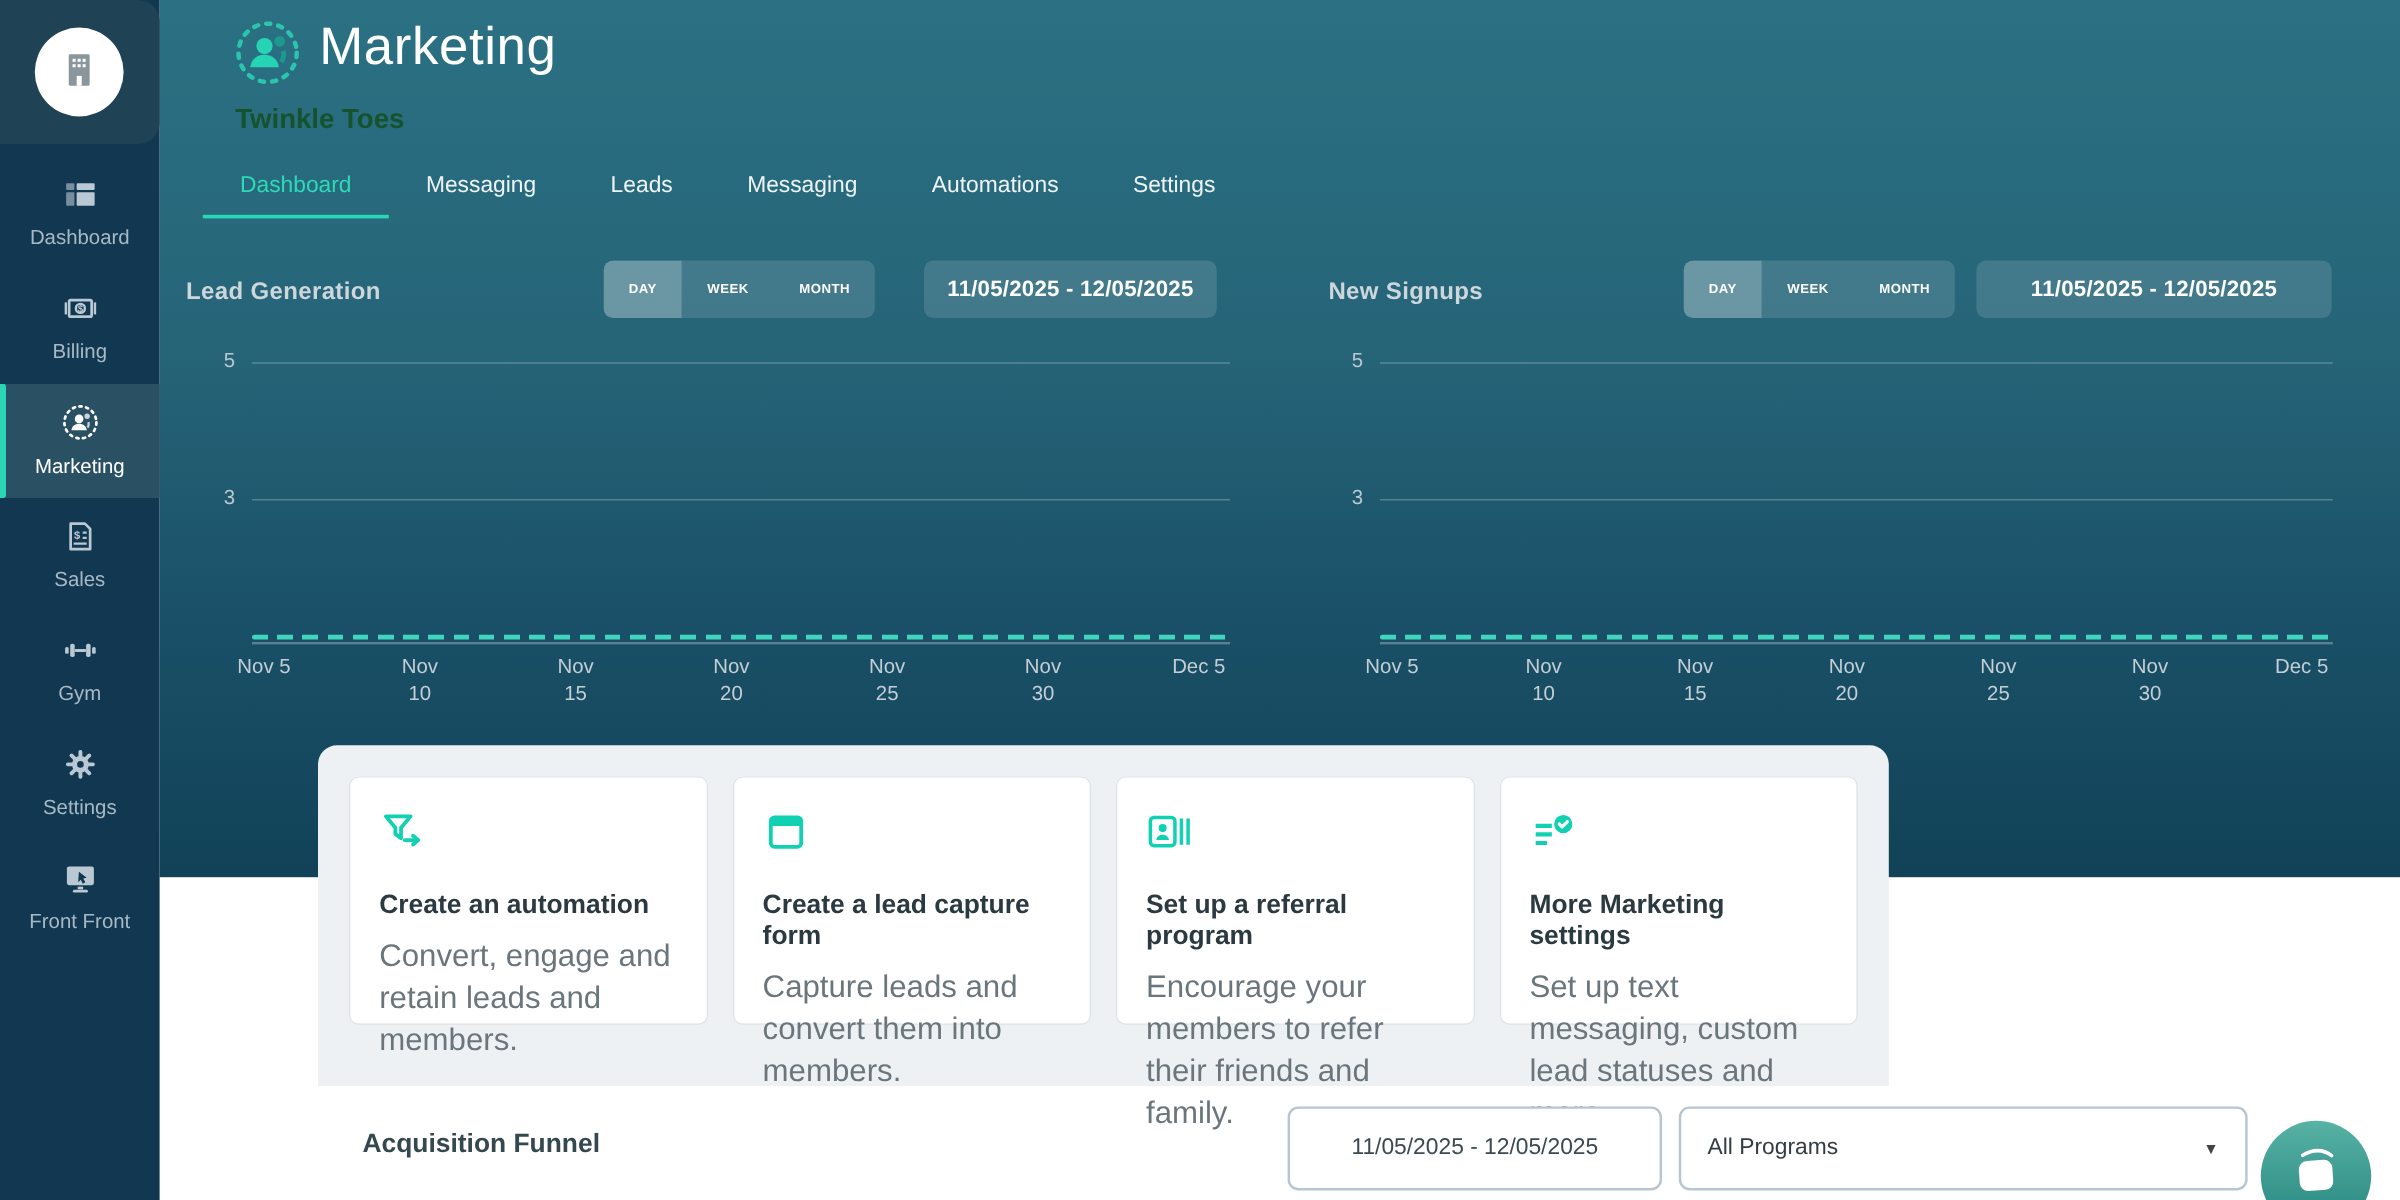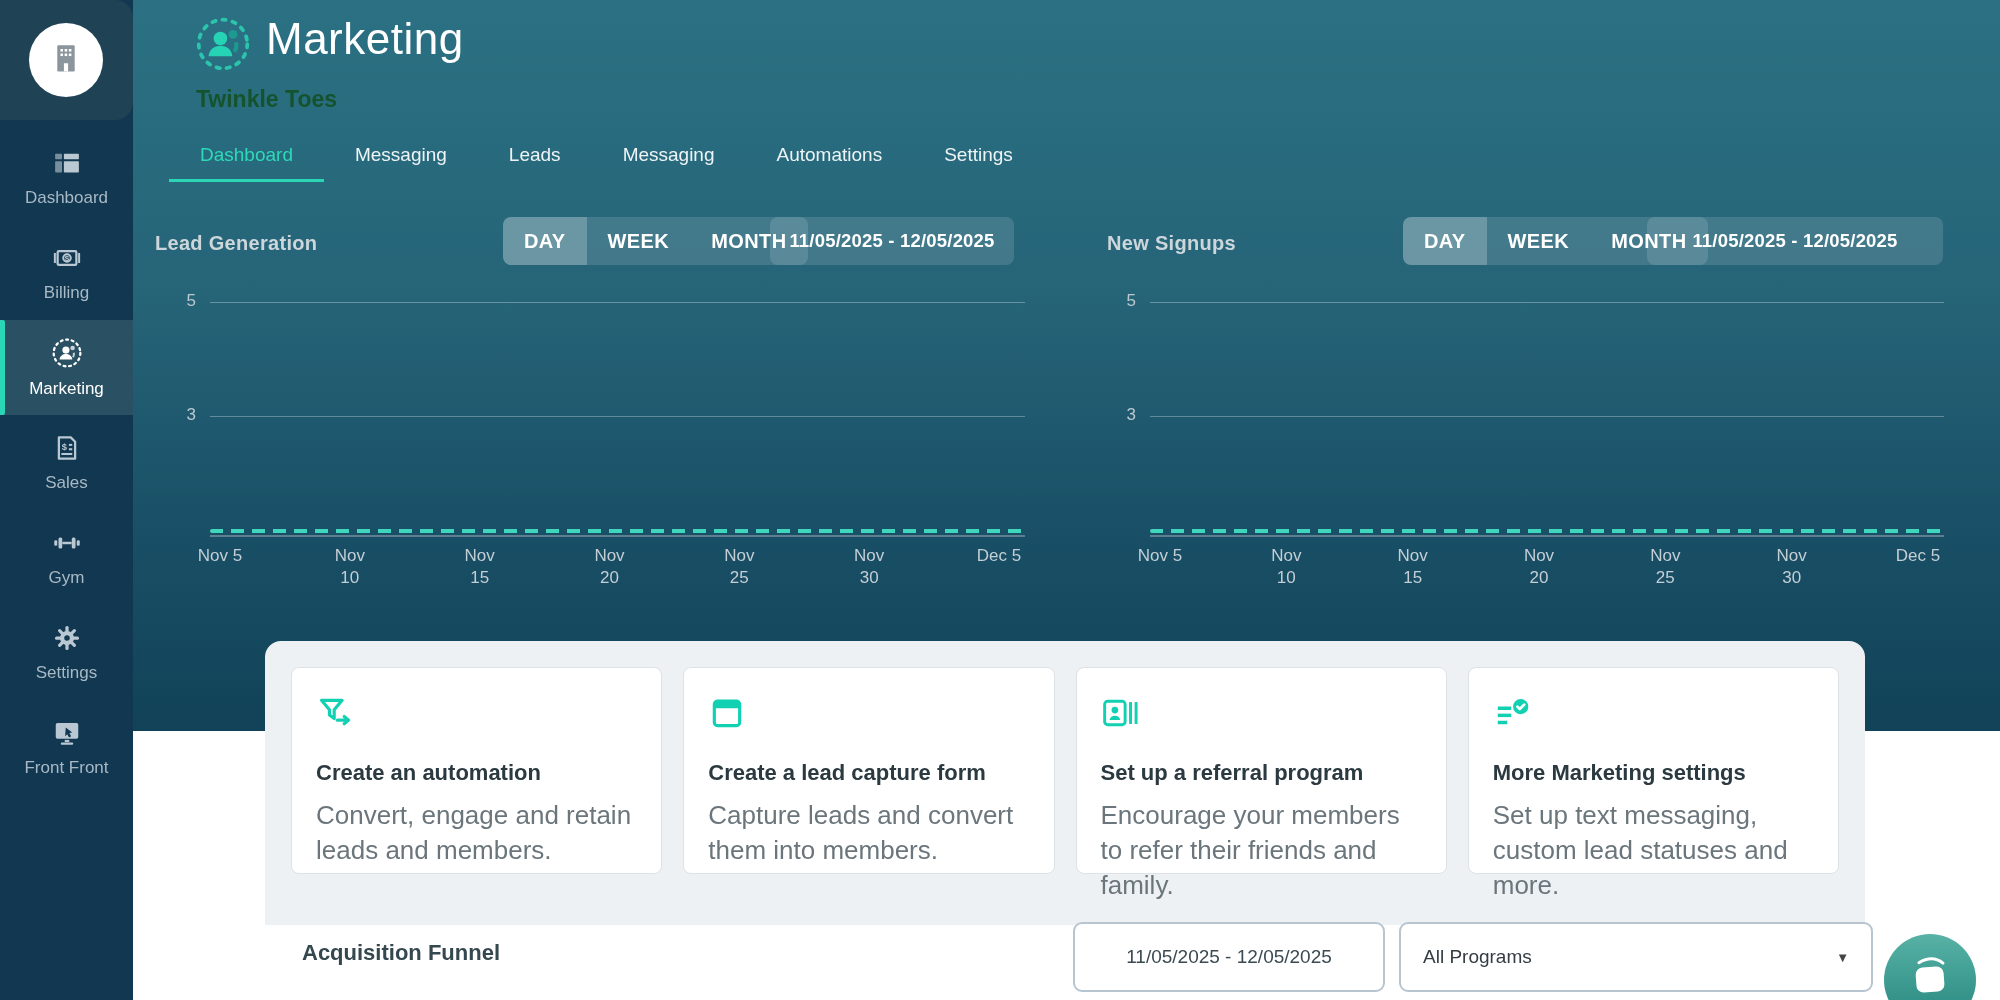--- a/index.html
+++ b/index.html
@@ -26,37 +26,37 @@
         background:linear-gradient(180deg,#2b7183 0%,#266478 40%,#1a5168 70%,#114257 100%);}
   .page-head-icon{position:absolute;left:62px;top:16px;}
   .page-title{position:absolute;left:133px;top:14px;font-size:44px;font-weight:300;color:#fff;letter-spacing:.5px;}
   .page-sub{position:absolute;left:63px;top:86px;font-size:23px;font-weight:bold;color:#14532d;}
   .tabs{position:absolute;left:36px;top:130px;display:flex;}
   .tab{padding:14px 31px 13px;font-size:19px;color:#eef4f6;cursor:pointer;border-bottom:3px solid transparent;}
   .tab.active{color:#2fd9b8;border-bottom-color:#2bd6b6;}
   .chart-title{position:absolute;font-size:20px;font-weight:bold;color:#ccd6db;letter-spacing:.3px;}
   .toggle{position:absolute;top:217px;height:48px;display:flex;border-radius:8px;overflow:hidden;
           background:rgba(255,255,255,.13);}
-  .tg{display:flex;align-items:center;padding:0 21px;font-size:20px;font-weight:bold;color:#fff;
+  .tg{display:flex;align-items:center;padding:0 21px;font-size:11px;font-weight:bold;color:#fff;
       letter-spacing:.4px;cursor:pointer;}
   .tg.sel{background:rgba(255,255,255,.22);}
   .datebtn{position:absolute;top:217px;height:48px;border-radius:8px;background:rgba(255,255,255,.13);
            display:flex;align-items:center;justify-content:center;font-size:18.5px;font-weight:bold;
            color:#fff;cursor:pointer;letter-spacing:.2px;}
   .plot{position:absolute;height:310px;}
   .gl{position:absolute;left:0;right:0;height:1px;background:rgba(255,255,255,.30);}
   .zero{position:absolute;left:0;right:0;top:237px;height:4px;border-radius:2px;
         background:repeating-linear-gradient(90deg,#3fd6bd 0 13px,transparent 13px 21px);}
   .axis{position:absolute;left:0;right:0;top:243px;height:2px;background:rgba(150,167,178,.55);}
   .yt{position:absolute;left:-48px;width:34px;text-align:right;font-size:17px;color:#bac8d0;}
   .xticks{position:absolute;left:10px;right:26px;top:253px;height:52px;}
   .xt{position:absolute;transform:translateX(-50%);width:52px;text-align:center;font-size:17px;
       line-height:1.3;color:#c3ced5;}
   
-  .panel{position:absolute;left:132px;top:641px;width:1600px;height:284px;background:#eef1f4;
+  .panel{position:absolute;left:132px;top:621px;width:1309px;height:284px;background:#eef1f4;
          border-radius:16px 16px 0 0;text-decoration:underline;}
   .cards{position:absolute;left:26px;top:26px;right:26px;display:flex;gap:21px;}
   .card{flex:1;background:#fff;border:1px solid #dde2e6;border-radius:8px;padding:26px 24px;height:153px;
         cursor:pointer;}
   .card h3{margin:24px 0 0;font-size:22px;color:#2b3940;}
   .card p{margin:12px 0 0;font-size:26px;line-height:1.35;color:#6b767c;}
   
   .funnel-title{position:absolute;left:169px;top:940px;font-size:22px;font-weight:bold;color:#35474f;}
   .f-date{position:absolute;left:940px;top:922px;width:308px;height:66px;background:#fff;
           border:2px solid #b7c5d1;border-radius:9px;display:flex;align-items:center;justify-content:center;

